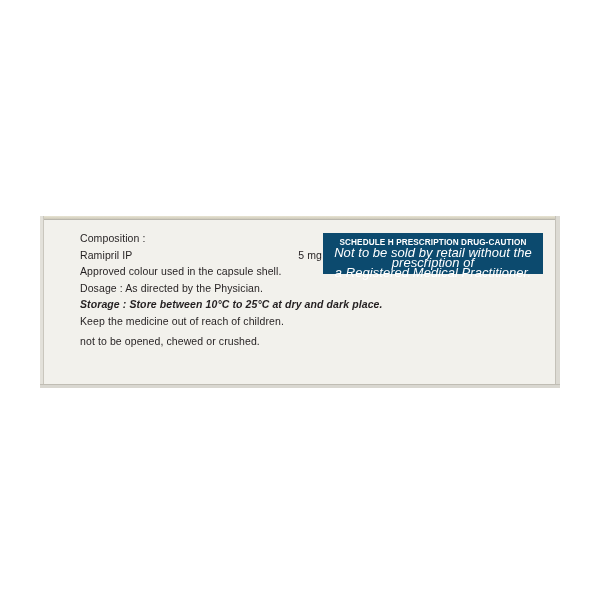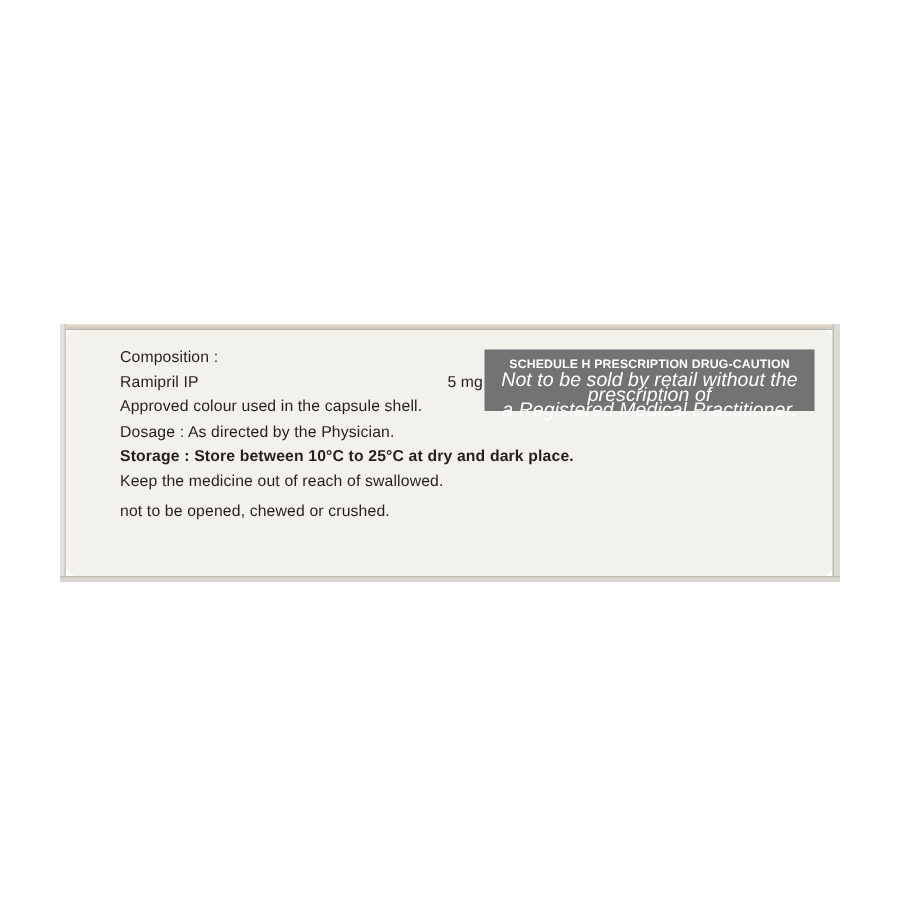--- a/index.html
+++ b/index.html
@@ -17,21 +17,20 @@
 
   
   #carton {
     position: absolute;
     left: 40px;
     top: 216px;
     width: 520px;
     height: 172px;
     background: #f2f1ec;
     box-sizing: border-box;
-    border-radius: 22px;
   }
 
   
   .edge-top {
     position: absolute;
     left: 0;
     top: 0;
     width: 100%;
     height: 3px;
     background: linear-gradient(to bottom, #e8e4d2 0%, #d8d4c4 60%, #cfcabb 100%);
@@ -92,33 +91,34 @@
   .line.spaced {
     display: flex;
     gap: 16px;
   }
   .line .val {
     margin-left: auto;
     padding-right: 38px;
   }
   .bold {
     font-weight: bold;
+    font-style: italic;
   }
   .gap {
     height: 4px;
   }
 
   
   #schedule-box {
     position: absolute;
     left: 283px;
     top: 17px;
     width: 220px;
     height: 41px;
-    background: #737373;
+    background: #0c4a6e;
     color: #ffffff;
     text-align: center;
     box-sizing: border-box;
     padding-top: 4px;
   }
   #schedule-title {
     font-size: 8.2px;
     font-weight: bold;
     letter-spacing: 0.1px;
     line-height: 11px;
@@ -142,21 +142,21 @@
 
   <div id="text-block">
     <div class="line">Composition :</div>
     <div class="line spaced">
       <span>Ramipril IP</span>
       <span class="val">5 mg</span>
     </div>
     <div class="line">Approved colour used in the capsule shell.</div>
     <div class="line">Dosage : As directed by the Physician.</div>
     <div class="line bold">Storage : Store between 10°C to 25°C at dry and dark place.</div>
-    <div class="line">Keep the medicine out of reach of swallowed.</div>
+    <div class="line">Keep the medicine out of reach of children.</div>
     <div class="gap"></div>
     <div class="line">not to be opened, chewed or crushed.</div>
   </div>
 
   <div id="schedule-box">
     <div id="schedule-title">SCHEDULE H PRESCRIPTION DRUG-CAUTION</div>
     <div class="schedule-sub">Not to be sold by retail without the prescription of</div>
     <div class="schedule-sub">a Registered Medical Practitioner.</div>
   </div>
 </div>

